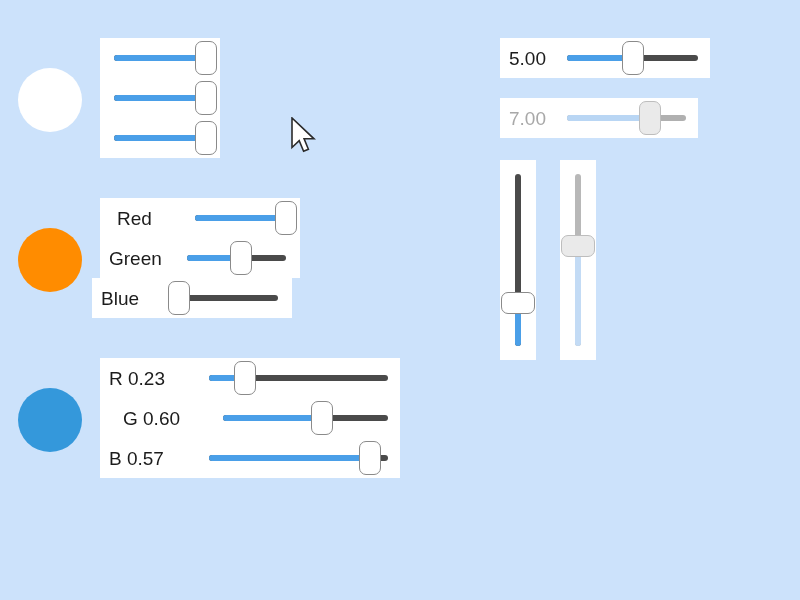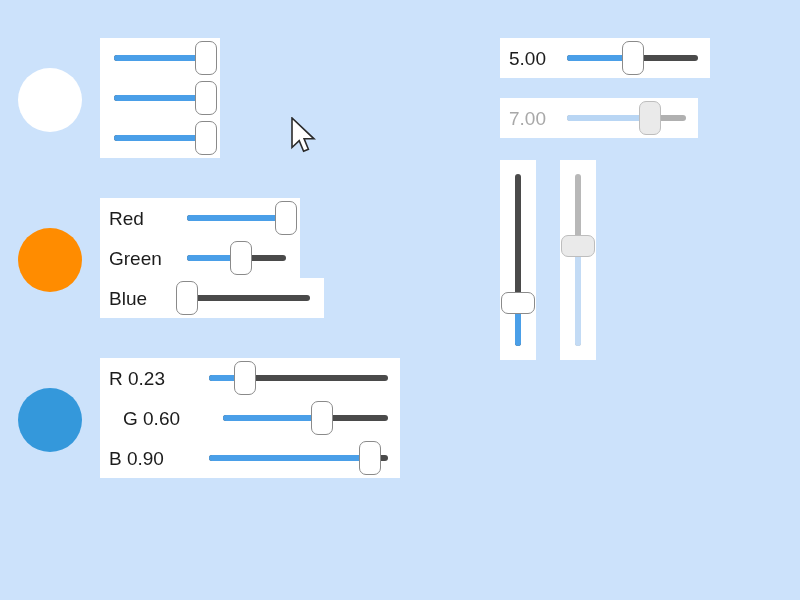--- a/index.html
+++ b/index.html
@@ -168,39 +168,39 @@
     <div class="card row-card" style="left:100px; top:118px; width:120px; height:40px;">
       <div class="hslider" style="margin:0 14px;">
         <div class="htrack"></div>
         <div class="hfill" style="width:100%;"></div>
         <div class="hhandle" style="left:100%;"></div>
       </div>
     </div>
 
     <div class="swatch" style="left:18px; top:228px; width:64px; height:64px; background:#ff8c00;"></div>
 
-    <div class="card row-card" style="left:100px; top:198px; width:200px; height:40px;">
+    <div class="card row-card" style="left:100px; top:198px; width:200px; height:40px;padding-left:8px;">
       <span class="row-label" style="margin-left:9px; width:78px;">Red</span>
       <div class="hslider" style="margin-right:14px;">
         <div class="htrack"></div>
         <div class="hfill" style="width:100%;"></div>
         <div class="hhandle" style="left:100%;"></div>
       </div>
     </div>
 
     <div class="card row-card" style="left:100px; top:238px; width:200px; height:40px;">
       <span class="row-label" style="margin-left:9px; width:78px;">Green</span>
       <div class="hslider" style="margin-right:14px;">
         <div class="htrack"></div>
         <div class="hfill" style="width:55%;"></div>
         <div class="hhandle" style="left:55%;"></div>
       </div>
     </div>
 
-    <div class="card row-card" style="left:100px; top:278px; width:224px; height:40px;">
+    <div class="card row-card" style="left:92px; top:278px; width:200px; height:40px;">
       <span class="row-label" style="margin-left:9px; width:78px;">Blue</span>
       <div class="hslider" style="margin-right:14px;">
         <div class="htrack"></div>
         <div class="hfill" style="width:0%;"></div>
         <div class="hhandle" style="left:0%;"></div>
       </div>
     </div>
 
     <div class="swatch" style="left:18px; top:388px; width:64px; height:64px; background:#3498db;"></div>
 
@@ -216,21 +216,21 @@
     <div class="card row-card" style="left:100px; top:398px; width:300px; height:40px;">
       <span class="row-label" style="margin-left:23px; width:100px;">G 0.60</span>
       <div class="hslider" style="margin-right:12px;">
         <div class="htrack"></div>
         <div class="hfill" style="width:60%;"></div>
         <div class="hhandle" style="left:60%;"></div>
       </div>
     </div>
 
     <div class="card row-card" style="left:100px; top:438px; width:300px; height:40px;">
-      <span class="row-label" style="margin-left:9px; width:100px;">B 0.90</span>
+      <span class="row-label" style="margin-left:9px; width:100px;">B 0.57</span>
       <div class="hslider" style="margin-right:12px;">
         <div class="htrack"></div>
         <div class="hfill" style="width:90%;"></div>
         <div class="hhandle" style="left:90%;"></div>
       </div>
     </div>
   </div>
 
   <div>
 

